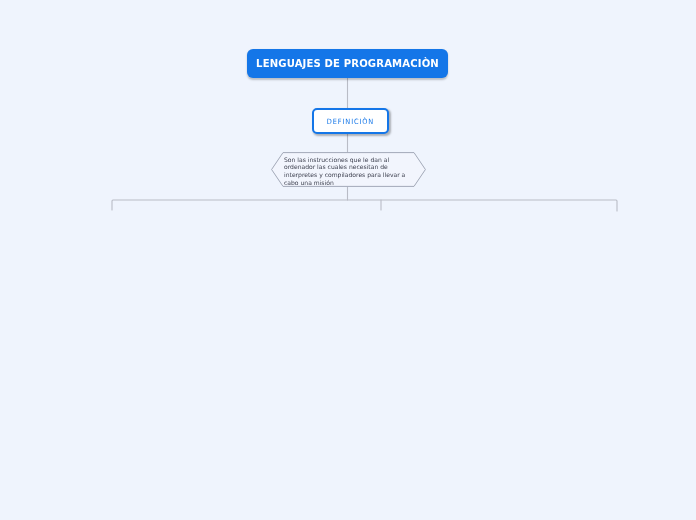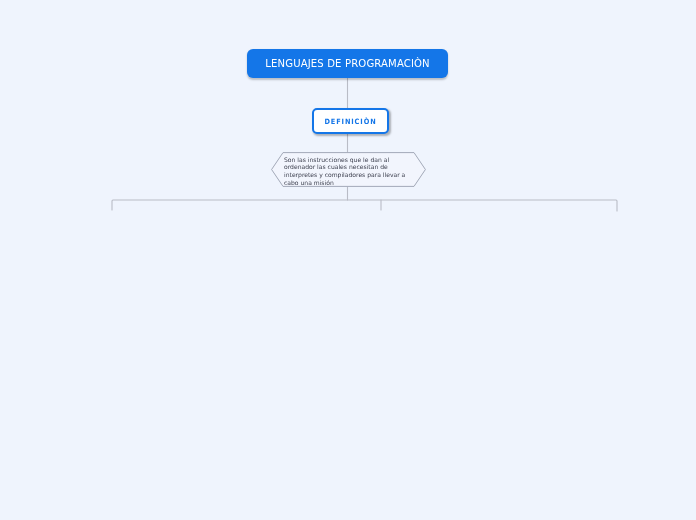--- a/index.html
+++ b/index.html
@@ -7,28 +7,28 @@
   body{width:696px;height:520px;background:#eff4fd;overflow:hidden;
        font-family:"DejaVu Sans",sans-serif;}
   #canvas{position:relative;width:696px;height:520px;}
   svg#links{position:absolute;left:0;top:0;width:696px;height:520px;}
   svg.shape{position:absolute;overflow:visible;}
 
   
   #root{position:absolute;left:247px;top:49px;width:201px;height:29px;
         background:#1476e8;border-radius:6px;
         display:flex;align-items:center;justify-content:center;
-        color:#ffffff;font-weight:normal;font-size:11.2px;font-stretch:condensed;
+        color:#ffffff;font-weight:bold;font-size:11.2px;font-stretch:condensed;
         letter-spacing:.15px;box-shadow:0 1.5px 2px rgba(0,0,0,.22);}
 
   
   #defn{position:absolute;left:312px;top:108px;width:73px;height:22px;
         background:#ffffff;border:2px solid #1476e8;border-radius:5px;
         display:flex;align-items:center;justify-content:center;
-        color:#1476e8;font-weight:bold;font-size:7.3px;font-stretch:condensed;
+        color:#1476e8;font-weight:normal;font-size:7.3px;font-stretch:condensed;
         letter-spacing:.9px;box-shadow:1.5px 1.5px 2px rgba(0,0,0,.28);}
 
   
   #hex{position:absolute;left:271px;top:152px;width:155px;height:35px;}
   #hex .txt{position:absolute;left:13px;top:3.5px;width:124px;
             color:#3b3e4d;font-size:6.05px;line-height:7.9px;text-align:left;}
 </style>
 </head>
 <body>
 

